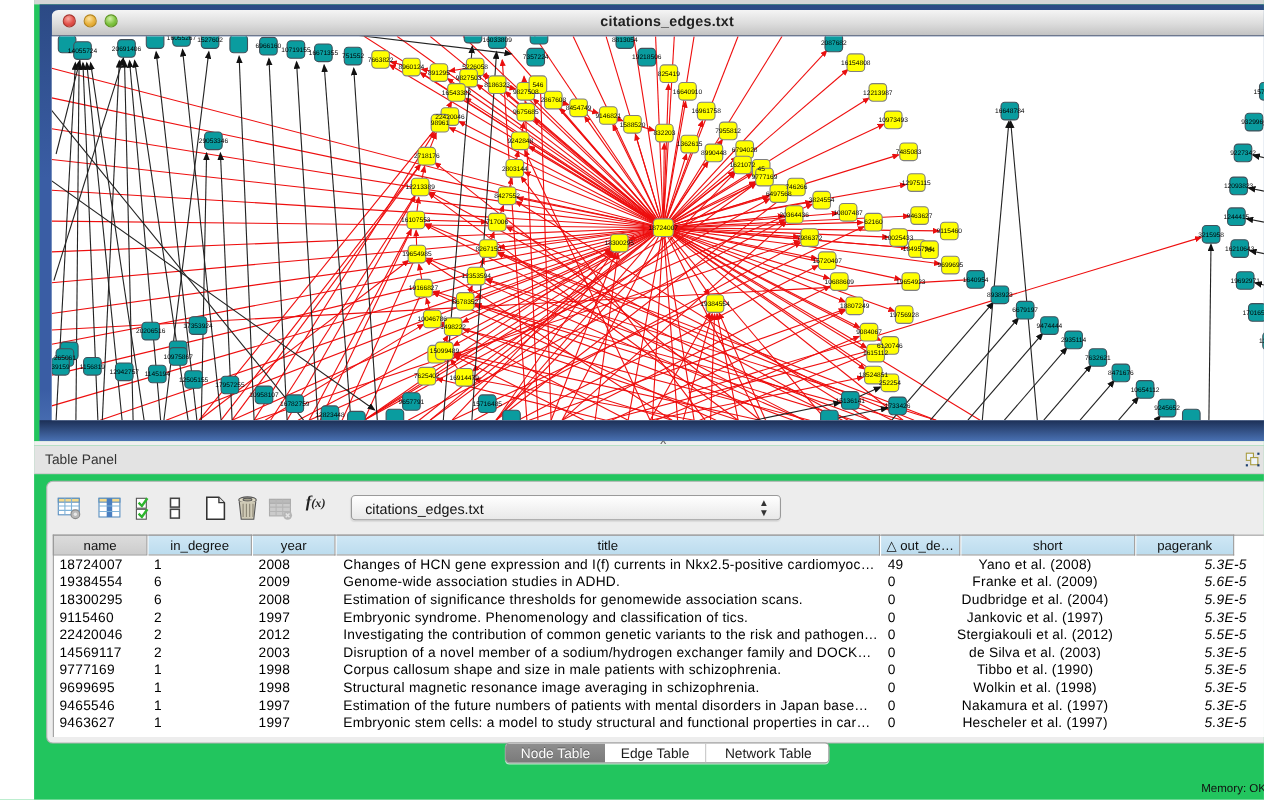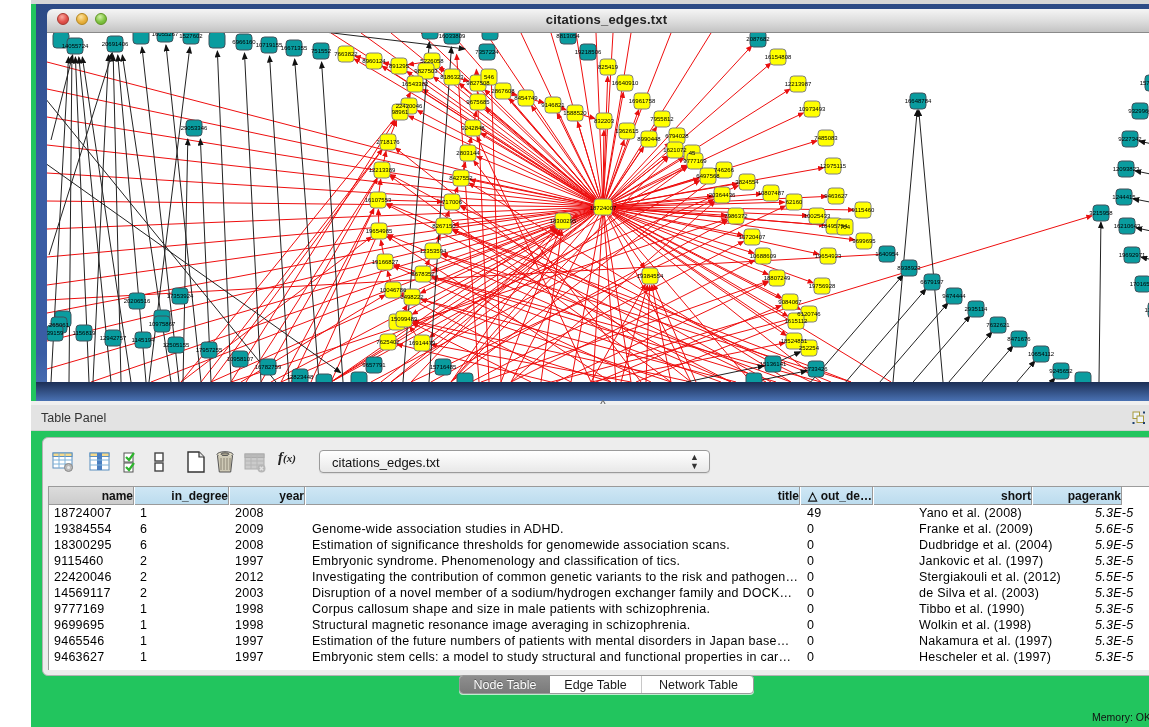--- a/index.html
+++ b/index.html
@@ -28,29 +28,29 @@
 #floaticon { position:absolute; left:1101px; top:411px; width:14px; height:14px; }
 #panel { position:absolute; left:11px; top:437px; width:1127px; height:239px; background:#ededed;
   border:1px solid #b3b3b3; border-radius:6px; }
 .ticon { position:absolute; top:450px; width:24px; height:24px; }
 #dropdown { position:absolute; left:288px; top:450px; width:391px; height:23px; border:1px solid #9a9a9a; border-radius:4px;
   background:linear-gradient(180deg,#ffffff,#e8e8e8); box-shadow:0 1px 1px rgba(0,0,0,0.08); }
 #dropdown .dt { position:absolute; left:12px; top:4px; font-size:13px; color:#111; }
 #dropdown .arr { position:absolute; right:10px; top:2px; font-size:9px; color:#333; line-height:9px; }
 #tablewrap { position:absolute; left:17px; top:486px; width:1115px; height:184px; background:#fff; border:1px solid #9c9c9c; border-bottom:none; }
 .th { position:absolute; top:486px; height:19px; border-right:1px solid #9a9a9a; border-top:1px solid #9a9a9a; border-bottom:1px solid #9a9a9a;
-  background:linear-gradient(180deg,#cfe7f5,#bcdcee); font-size:12px; color:#111; text-align:right; line-height:19px;font-weight:bold; }
+  background:linear-gradient(180deg,#cfe7f5,#bcdcee); font-size:12px; color:#111; text-align:center; line-height:19px; }
 .trow { position:absolute; left:17px; width:1103px; height:16px; font-size:12.5px; letter-spacing:0.25px; color:#000; }
 .trow .c { position:absolute; top:0; height:16px; line-height:15px; white-space:nowrap; overflow:hidden; }
 .c0 { left:6px;  width:86px; }
 .c1 { left:92px; width:94px; }
 .c2 { left:187px; width:75px; }
 .c3 { left:264px; width:494px; }
 .c4 { left:759px; width:72px; }
-.c5 { left:871px; width:158px; }
+.c5 { left:814px; width:158px; text-align:center; }
 .c6 { left:1047px; width:89px;font-style:italic; }
 #scrolltrack { position:absolute; left:1120px; top:487px; width:12px; height:182px; background:linear-gradient(90deg,#fafafa,#ededed); }
 #scrollthumb { position:absolute; left:1120.5px; top:509px; width:10px; height:16px; border-radius:5px; background:#b5b5b5; border:1px solid #a0a0a0; }
 #tabs { position:absolute; left:428px; top:675px; width:295px; height:19px; border:1px solid #9a9a9a; border-radius:4px; background:#fff; overflow:hidden;
   box-shadow:0 1px 0 rgba(255,255,255,0.7); }
 #tabs .seg { position:absolute; top:0; height:19px; font-size:12.5px; line-height:18px; text-align:center; color:#1a1a1a; }
 #tabs #seg1 { left:0; width:90px; background:linear-gradient(180deg,#8e8e8e,#787878); color:#fdfdfd; text-shadow:0 -1px 0 rgba(0,0,0,0.35); }
 #seg2 { left:90px; width:92px; border-right:1px solid #c8c8c8; }
 #seg3 { left:182px; width:113px; }
 #status { position:absolute; left:0; top:700px; width:1143px; height:27px; }
@@ -678,20 +678,21 @@
  <div class="th" style="left:104px; width:94px;">in_degree</div>
  <div class="th" style="left:199px; width:75px;">year</div>
  <div class="th" style="left:275px; width:494px;">title</div>
  <div class="th" style="left:770px; width:72px;">△ out_de…</div>
  <div class="th" style="left:843px; width:158px;">short</div>
  <div class="th" style="left:1002px;width:89px;">pagerank</div>
 <div class="trow" style="top:506px">
 <span class="c c0">18724007</span>
       <span class="c c1">1</span>
       <span class="c c2">2008</span>
+      <span class="c c3">Changes of HCN gene expression and I(f) currents in Nkx2.5‑positive cardiomyoc…</span>
       <span class="c c4">49</span>
       <span class="c c5">Yano et al. (2008)</span>
       <span class="c c6">5.3E‑5</span>
     </div>
 <div class="trow" style="top:522px">
 <span class="c c0">19384554</span>
       <span class="c c1">6</span>
       <span class="c c2">2009</span>
       <span class="c c3">Genome‑wide association studies in ADHD.</span>
       <span class="c c4">0</span>

